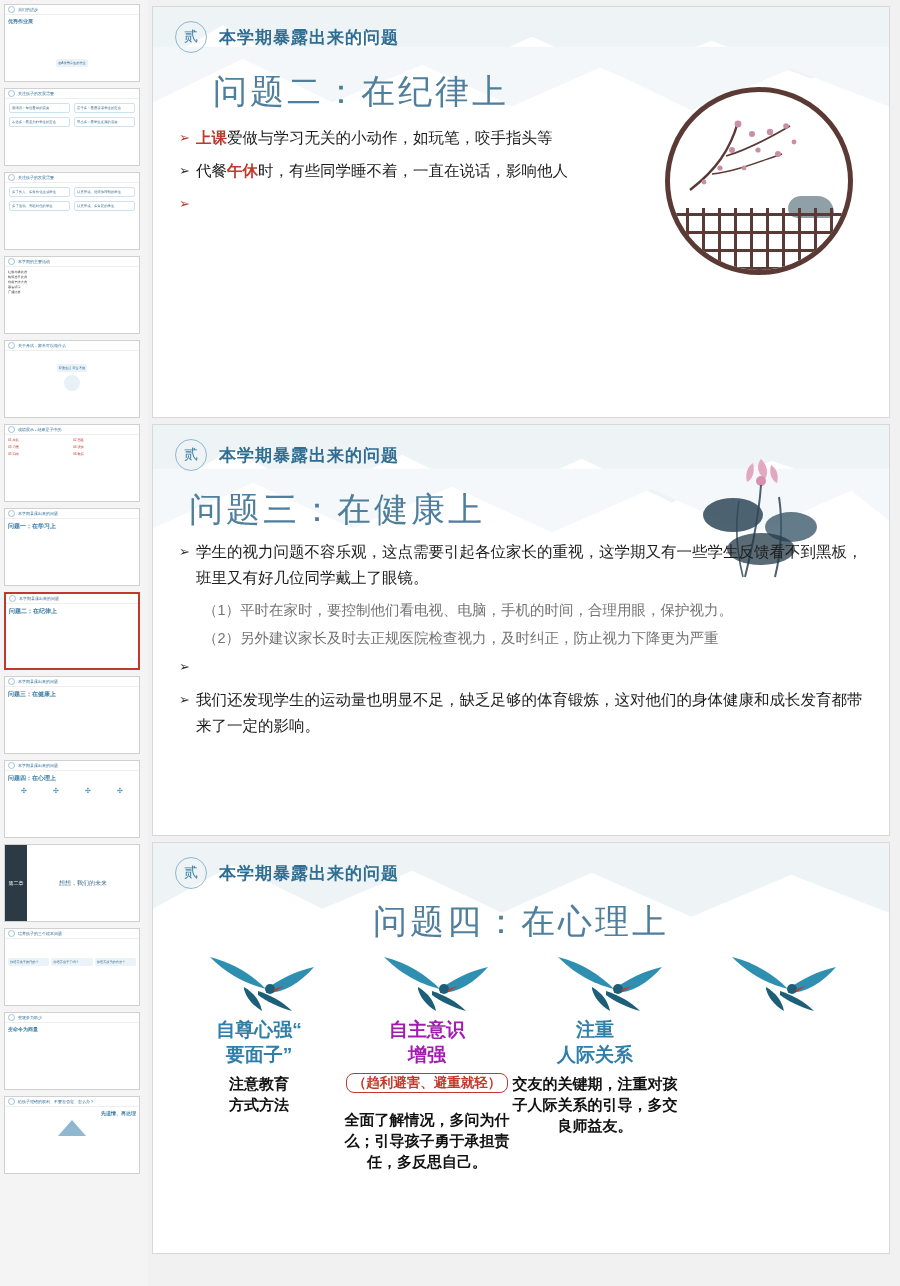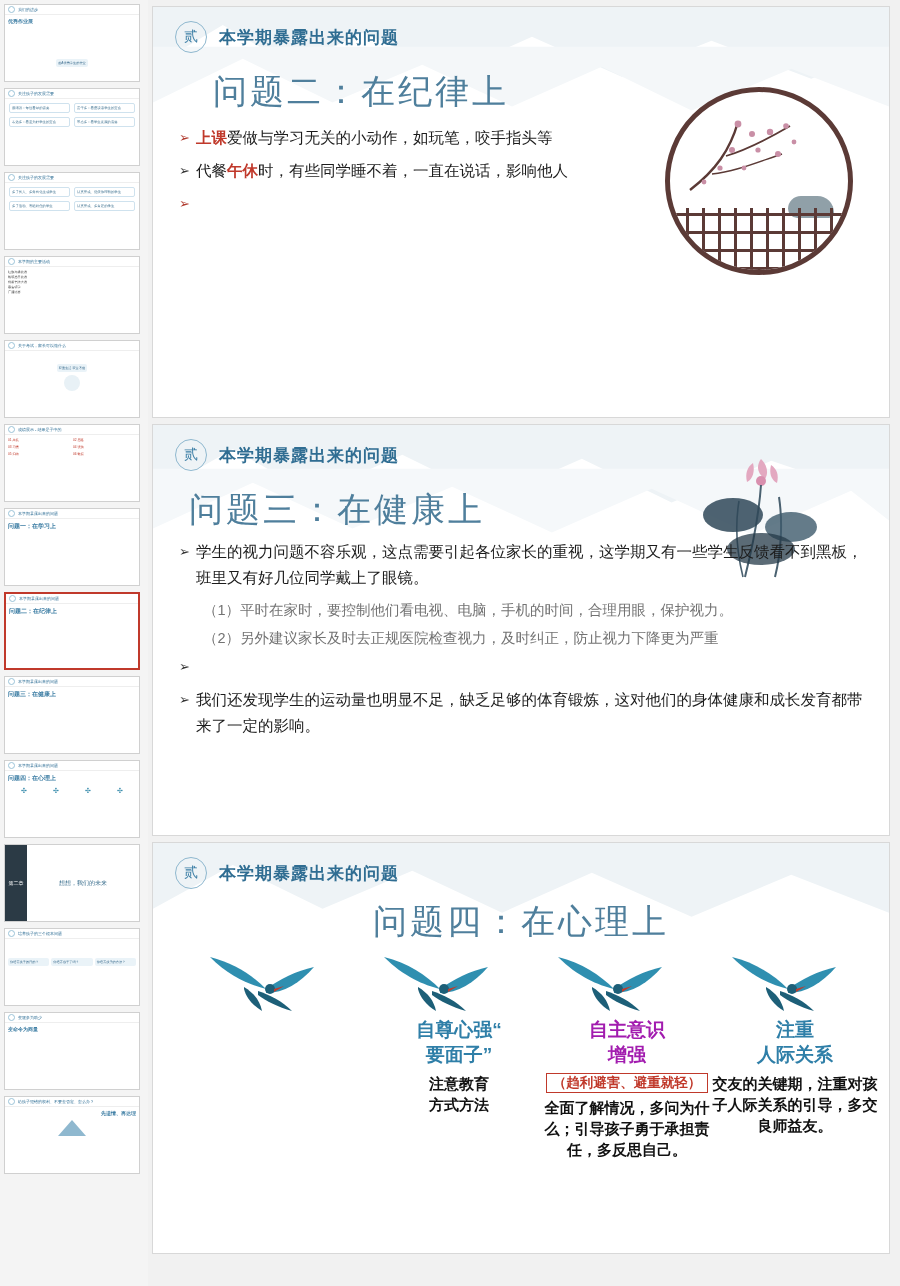--- a/index.html
+++ b/index.html
@@ -47,27 +47,27 @@
      repeating-linear-gradient(90deg,#5b3a36 0 3px,transparent 3px 16px),
      repeating-linear-gradient(0deg,#5b3a36 0 3px,transparent 3px 18px);}
   .circle-art .branch{position:absolute;left:16px;top:18px;width:130px;height:84px;}
   .circle-art .rock{position:absolute;right:14px;bottom:52px;width:46px;height:22px;background:#7c8f99;border-radius:14px 18px 6px 10px;opacity:.85;}
 
   .lotus{position:absolute;right:52px;top:28px;width:150px;height:130px;z-index:2;}
 
   
   .swallows{position:relative;z-index:3;display:flex;justify-content:space-around;align-items:flex-end;padding:0 20px;margin-top:2px;}
   .sw{width:120px;height:68px;}
-  .cols{position:relative;z-index:3;display:flex;justify-content:flex-end;padding:0 10px;}
+  .cols{position:relative;z-index:3;display:flex;justify-content:flex-start;padding:0 22px;}
   .col{width:168px;text-align:center;}
   .col .ch{font-size:19px;line-height:25px;font-weight:bold;margin-bottom:6px;}
   .col .cb{font-size:15px;line-height:21px;color:#111;font-weight:bold;}
   .c-blue{color:#2f7fa8;}
   .c-red{color:#a21caf;}
-  .pill{display:inline-block;border:1.5px solid #c0392b;border-radius:0;color:#c0392b;font-size:13.5px;padding:0 6px;font-weight:bold;}
+  .pill{display:inline-block;border:1.5px solid #c0392b;border-radius:8px;color:#c0392b;font-size:13.5px;padding:0 6px;font-weight:bold;}
 </style>
 </head>
 <body>
 
 <div class="app">
 
   <div class="rail">
 
     <div class="thumb">
       <div class="t-bar">
@@ -384,21 +384,21 @@
         <div class="col">
           <div class="ch c-blue" style="white-space:pre-line">自尊心强“
 要面子”</div>
           <div class="cb" style="white-space:pre-line">注意教育
 方式方法</div>
         </div>
         <div class="col">
           <div class="ch c-red" style="white-space:pre-line">自主意识
 增强</div>
           <div><span class="pill">（趋利避害、避重就轻）</span></div>
-          <div class="cb" style="margin-top:4px">全面了解情况，多问为什么；引导孩子勇于承担责任，多反思自己。</div>
+          <div class="cb" style="margin-top:16px">全面了解情况，多问为什么；引导孩子勇于承担责任，多反思自己。</div>
         </div>
         <div class="col">
           <div class="ch c-blue" style="white-space:pre-line">注重
 人际关系</div>
           <div class="cb">交友的关键期，注重对孩子人际关系的引导，多交良师益友。</div>
         </div>
       </div>
     </div>
 
   </div>

